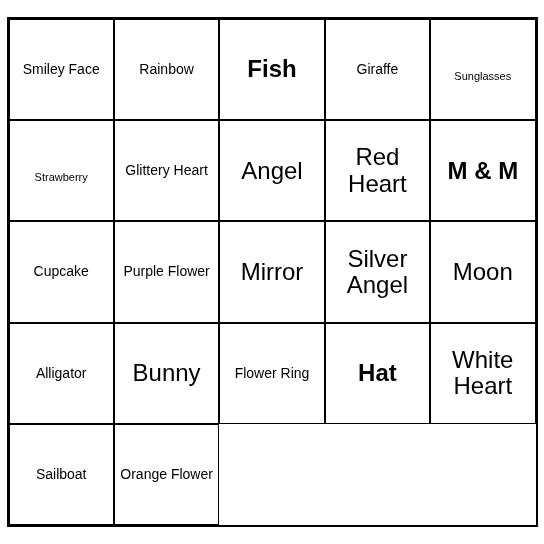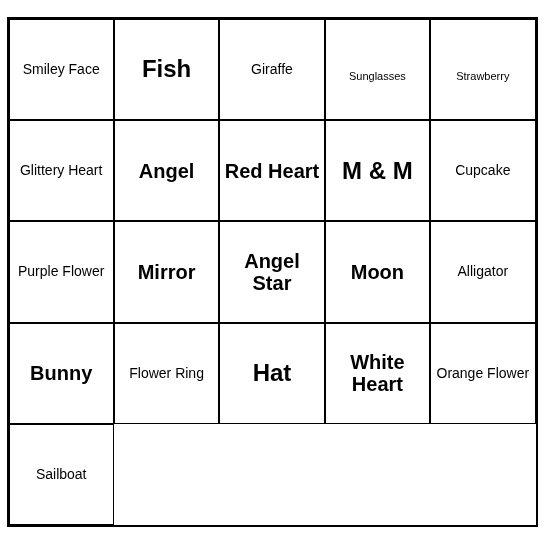--- a/index.html
+++ b/index.html
@@ -27,29 +27,32 @@
       justify-content: center;
       text-align: center;
       padding: 4px;
       line-height: 1.1;
     }
     .cell span {
       display: block;
     }
     .size-small { font-size: 11px; margin-top: 12px; }
     .size-medium { font-size: 14px; }
-    .size-large { font-size: 20px; font-weight: bold; }
+    .size-large { font-size: 24px; font-weight: normal; }
     .size-xlarge { font-size: 24px; font-weight: bold; }
   </style>
 </head>
 <body>
 
 <div class="bingo-board">
     <div class="cell">
       <span class="size-medium">Smiley Face</span>
+    </div>
+    <div class="cell">
+      <span class="size-medium">Rainbow</span>
     </div>
     <div class="cell">
       <span class="size-xlarge">Fish</span>
     </div>
     <div class="cell">
       <span class="size-medium">Giraffe</span>
     </div>
     <div class="cell">
       <span class="size-small">Sunglasses</span>
     </div>
@@ -71,39 +74,39 @@
     <div class="cell">
       <span class="size-medium">Cupcake</span>
     </div>
     <div class="cell">
       <span class="size-medium">Purple Flower</span>
     </div>
     <div class="cell">
       <span class="size-large">Mirror</span>
     </div>
     <div class="cell">
-      <span class="size-large">Angel Star</span>
+      <span class="size-large">Silver Angel</span>
     </div>
     <div class="cell">
       <span class="size-large">Moon</span>
     </div>
     <div class="cell">
       <span class="size-medium">Alligator</span>
     </div>
     <div class="cell">
       <span class="size-large">Bunny</span>
     </div>
     <div class="cell">
       <span class="size-medium">Flower Ring</span>
     </div>
     <div class="cell">
       <span class="size-xlarge">Hat</span>
     </div>
     <div class="cell">
       <span class="size-large">White Heart</span>
     </div>
     <div class="cell">
-      <span class="size-medium">Orange Flower</span>
+      <span class="size-medium">Sailboat</span>
     </div>
     <div class="cell">
-      <span class="size-medium">Sailboat</span>
+      <span class="size-medium">Orange Flower</span>
     </div>
   </div>
 
 </body></html>

